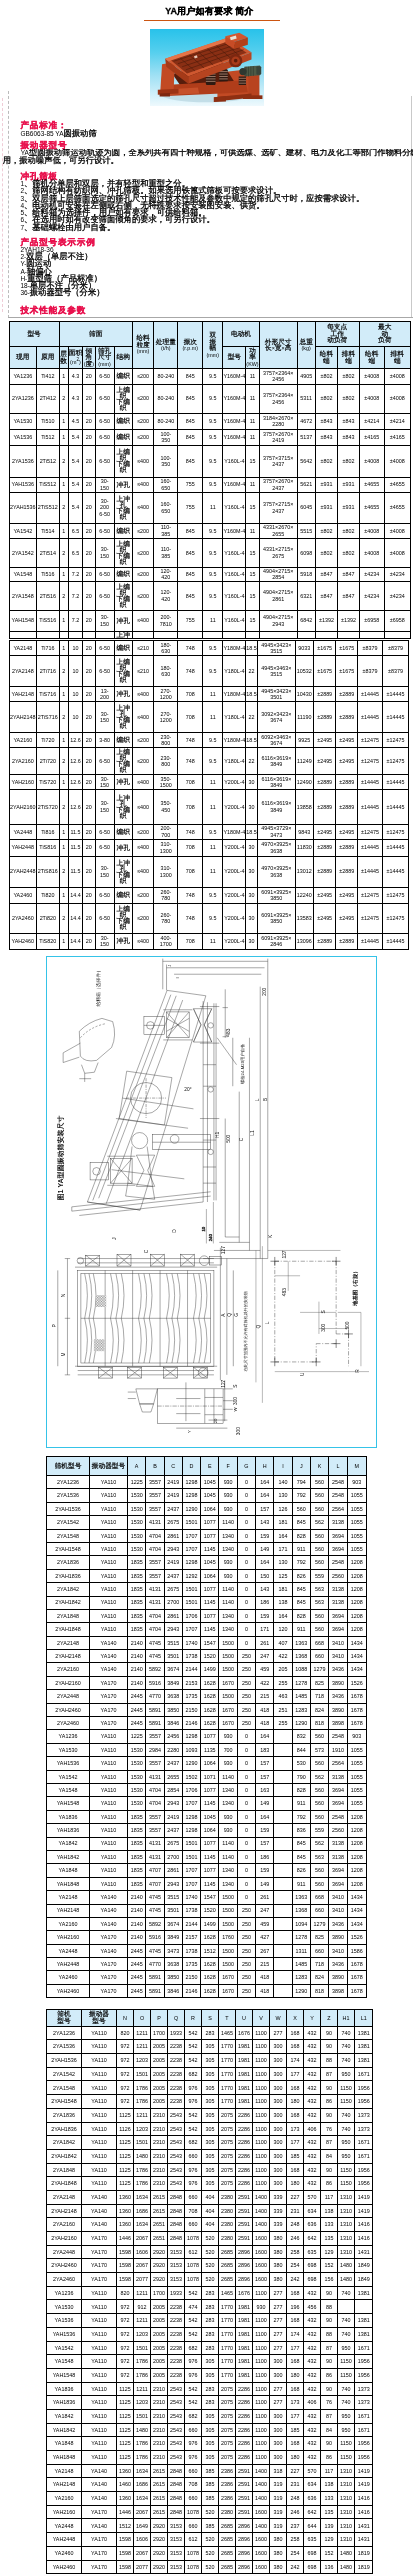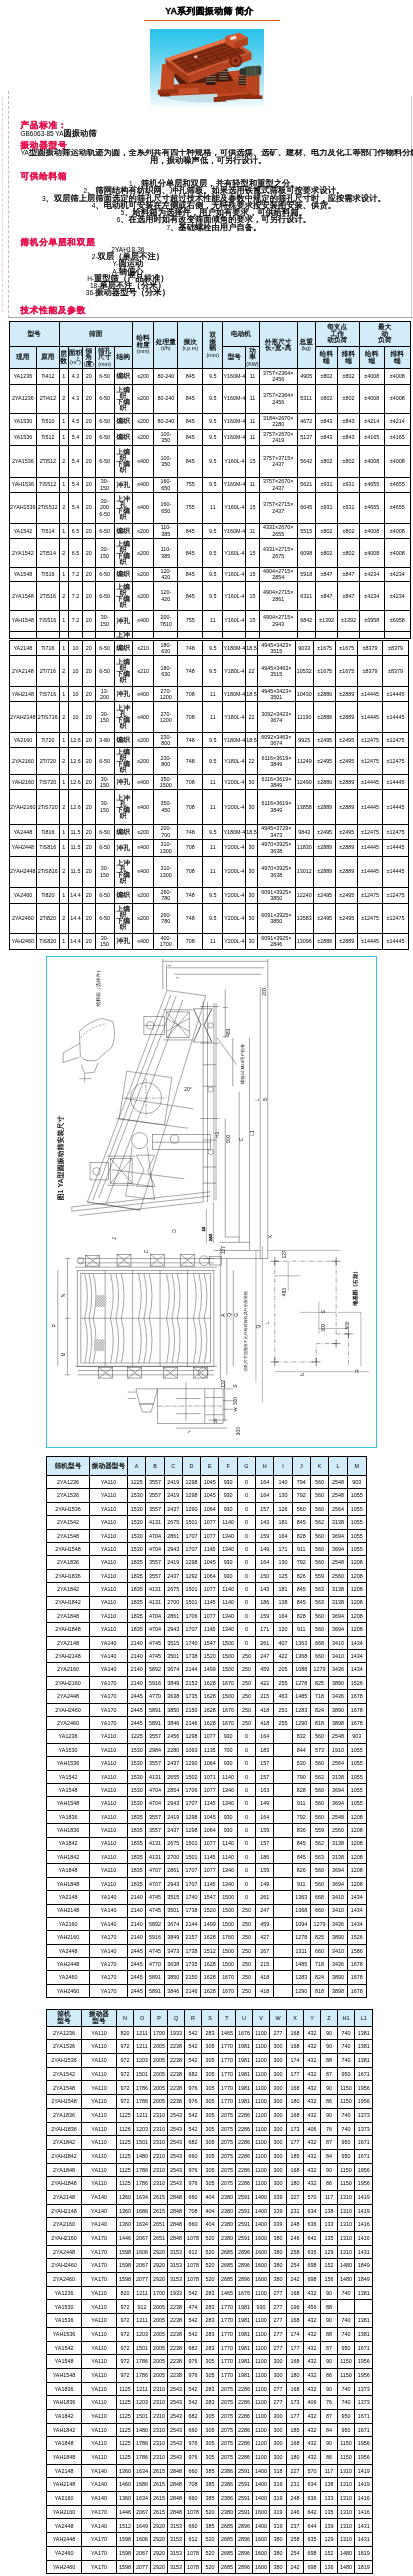--- a/index.html
+++ b/index.html
@@ -1,16 +1,16 @@
 <!DOCTYPE html>
 <html style="font-size:8.6px"><head><meta charset="utf-8">
 <style>
 html,body{margin:0;padding:0;background:#fff;height:2576px;overflow:hidden;}
 body{width:414px;height:2576px;position:relative;overflow:hidden;font-family:"Liberation Sans",sans-serif;color:#000;}
-.abs{position:absolute;text-align:center;}
+.abs{position:absolute;}
 table{border-collapse:collapse;table-layout:fixed;}
 table.spec{font-size:5.4px;line-height:6.5px;}
 table.spec td{border:0.5px solid #000;text-align:center;vertical-align:middle;padding:0;overflow:hidden;}
 table.spec{border:1.1px solid #000;}
 table.spec tr.h td{background:#d2ecf9;}
 table.spec td.st{line-height:6px;}
 table.bt{font-size:5.4px;line-height:6.5px;border:1.1px solid #000;}
 table.bt td{border:0.5px solid #000;text-align:center;vertical-align:middle;padding:0;overflow:hidden;}
 table.bt tr.h td{background:#d2ecf9;}
 .rh{color:#e8114d;font-weight:bold;font-size:8.6px;line-height:6.5px;letter-spacing:0.8px;-webkit-text-stroke:0.3px #e8114d;}
@@ -20,21 +20,21 @@
 </style></head><body>
 
 <div class="abs" style="left:7.5px;top:91px;width:0;height:227px;border-left:0.5px dashed #bbb;"></div>
 
 <div class="abs" style="left:1.6px;top:98px;width:0;height:214px;border-left:0.5px dashed #f0ccd6;"></div>
 
 <div class="abs" style="left:411px;top:96px;width:0;height:222px;border-left:0.5px solid #c9c9c9;"></div>
 
 <div class="abs" style="left:7.5px;top:317px;width:406px;height:0;border-top:0.5px solid #a8a8a8;"></div>
 
-<div class="abs" style="left:4.8px;top:4.8px;width:409px;text-align:center;font-size:9px;font-weight:bold;-webkit-text-stroke:0.3px #000;">YA<span style="letter-spacing:0.3px">系列圆振动筛</span>  <span>简介</span></div>
+<div class="abs" style="left:4.8px;top:4.8px;width:409px;text-align:center;font-size:9px;font-weight:bold;-webkit-text-stroke:0.3px #000;">YA<span style="letter-spacing:0.3px">用户如有要求</span>  <span>简介</span></div>
 
 <div class="abs" style="left:144px;top:20px;width:136px;height:1.1px;background:#cc5511;"></div>
 
 <div class="abs" style="left:150px;top:29px;width:114px;height:77px;background:linear-gradient(#28c2ea 0%,#55cfee 30%,#9fe0f4 60%,#eef9fd 100%);overflow:hidden;">
 <svg width="114" height="77" viewBox="0 0 211 143">
 
 <ellipse cx="105" cy="122" rx="85" ry="14" fill="#bcd8e2" opacity="0.8"></ellipse>
 <g transform="translate(-13,-9) scale(1.13)">
 
 <polygon points="168,77 191,77 191,120 168,120" fill="#b8431f"></polygon>
@@ -110,25 +110,25 @@
 </svg></div>
 
 <div class="abs rh" style="left:20.4px;top:122px;">产品标准：</div>
 
 <div class="abs txt" style="left:20.4px;top:130px;">GB6063-85 YA<span class="c">圆振动筛</span></div>
 
 <div class="abs rh" style="left:20.4px;top:142px;">振动器型号</div>
 
 <div class="abs txt" style="left:2.7px;top:149px;width:411px;line-height:8px;white-space:nowrap;overflow:hidden;"><span style="margin-left:18px"></span>YA<span class="c">型圆振动筛运动轨迹为圆，全系列共有四十种规格，可供选煤、选矿、建材、电力及化工等部门作物料分级用。筛机结构合理，坚固而</span><br><span class="c">用，振动噪声低，可另行设计。</span></div>
 
-<div class="abs rh" style="left:20.4px;top:173px;">可供给料箱</div>
+<div class="abs rh" style="left:20.4px;top:173px;">冲孔筛板</div>
 
 <div class="abs txt" style="left:20.4px;top:180px;width:387px;line-height:7.3px;">1<span class="c">、筛机分单层和双层，并有轻型和重型之分。</span><br>2<span class="c">、筛网结构有纺织网、冲孔筛板。如果选用铁篦式筛板可按要求设计。</span><br>3<span class="c">、双层筛上层筛面选定的筛孔尺寸超过技术性能及参数中规定的筛孔尺寸时，应按需求设计。</span><br>4<span class="c">、电动机可安装在左侧或右侧，无特殊要求按安装图安装、供货。</span><br>5<span class="c">、给料箱为选择件，用户如有要求，可供给料箱。</span><br>6<span class="c">、在选用时如有改变筛面倾角的要求，可另行设计。</span><br>7<span class="c">、基础螺栓由用户自备。</span></div>
 
-<div class="abs rh" style="left:20.4px;top:239px;">筛机分单层和双层</div>
+<div class="abs rh" style="left:20.4px;top:239px;">产品型号表示示例</div>
 
 <div class="abs txt" style="left:20.4px;top:246px;width:215px;line-height:7.2px;">2YAH18-36<br>2-<span class="c">双层（单层不注）</span><br>Y-<span class="c">圆运动</span><br>A-<span class="c">轴偏心</span><br>H-<span class="c">重型筛（产品标准）</span><br>18-<span class="c">单层不注（分米）</span><br>36-<span class="c">振动器型号（分米）</span></div>
 
 <div class="abs rh" style="left:20.4px;top:307px;">技术性能及参数</div>
 
 <table class="spec" style="position:absolute;left:8.6px;top:321px;">
 <colgroup>
       <col style="width:27.4px">
       <col style="width:22.6px">
       <col style="width:9.1px">

